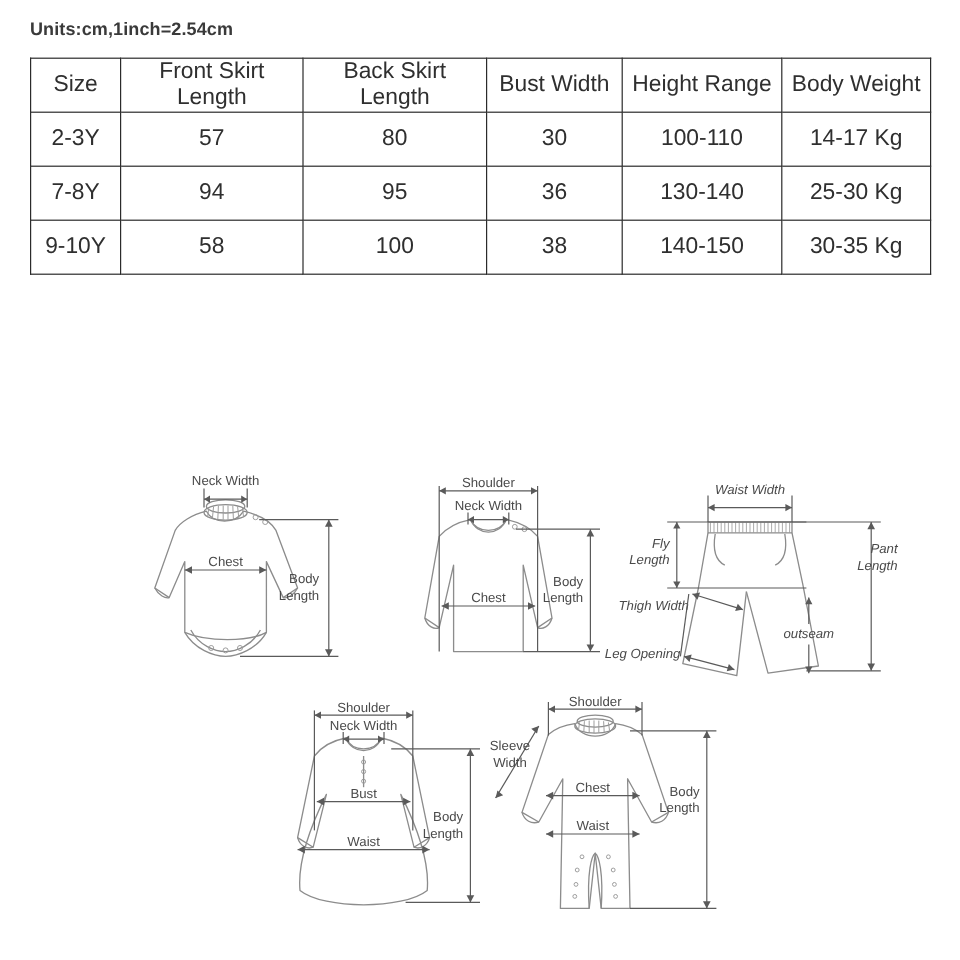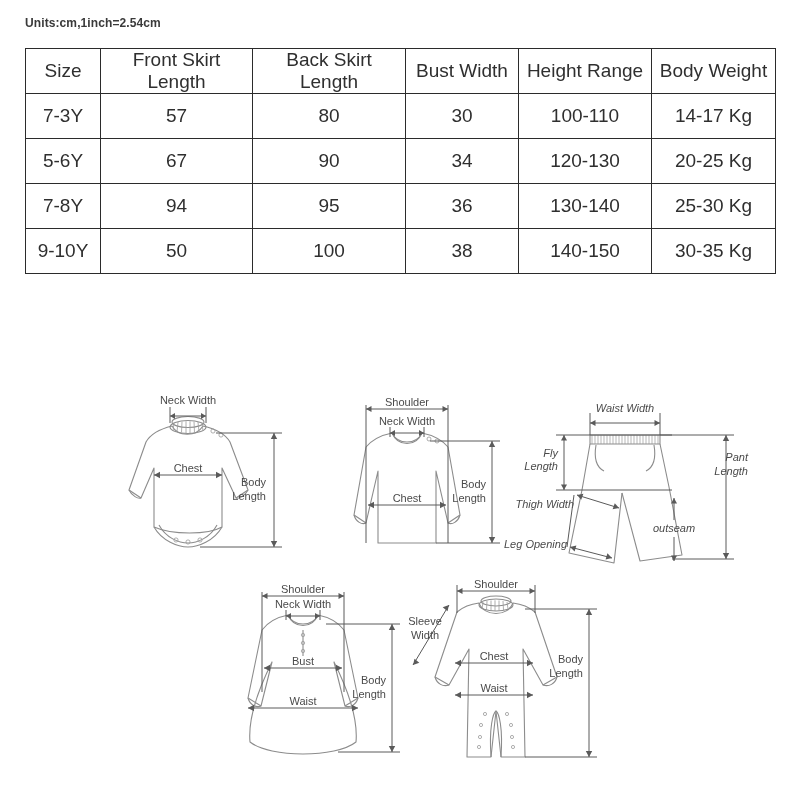--- a/index.html
+++ b/index.html
@@ -10,21 +10,21 @@
     color:#333333;
     overflow:hidden;
     position:relative;
   }
   .page{position:relative;width:800px;height:800px;}
 
   
   .title{
     position:absolute;
     left:25px;top:16px;
-    font-size:12px;
+    font-size:15px;
     font-weight:bold;
     color:#3a3a3a;
     letter-spacing:0.1px;
     white-space:nowrap;
     text-align:center;
   }
 
   
   .size-table{
     position:absolute;
@@ -89,46 +89,38 @@
         <th>Size</th>
         <th>Front Skirt Length</th>
         <th>Back Skirt Length</th>
         <th>Bust Width</th>
         <th>Height Range</th>
         <th>Body Weight</th>
       </tr>
     </thead>
     <tbody>
       <tr>
-        <td>7-3Y</td>
+        <td>2-3Y</td>
         <td>57</td>
         <td>80</td>
         <td>30</td>
         <td>100-110</td>
         <td>14-17 Kg</td>
-      </tr>
-      <tr>
-        <td>5-6Y</td>
-        <td>67</td>
-        <td>90</td>
-        <td>34</td>
-        <td>120-130</td>
-        <td>20-25 Kg</td>
       </tr>
       <tr>
         <td>7-8Y</td>
         <td>94</td>
         <td>95</td>
         <td>36</td>
         <td>130-140</td>
         <td>25-30 Kg</td>
       </tr>
       <tr>
         <td>9-10Y</td>
-        <td>50</td>
+        <td>58</td>
         <td>100</td>
         <td>38</td>
         <td>140-150</td>
         <td>30-35 Kg</td>
       </tr>
     </tbody>
   </table>
 
   <div class="diagrams">
 

